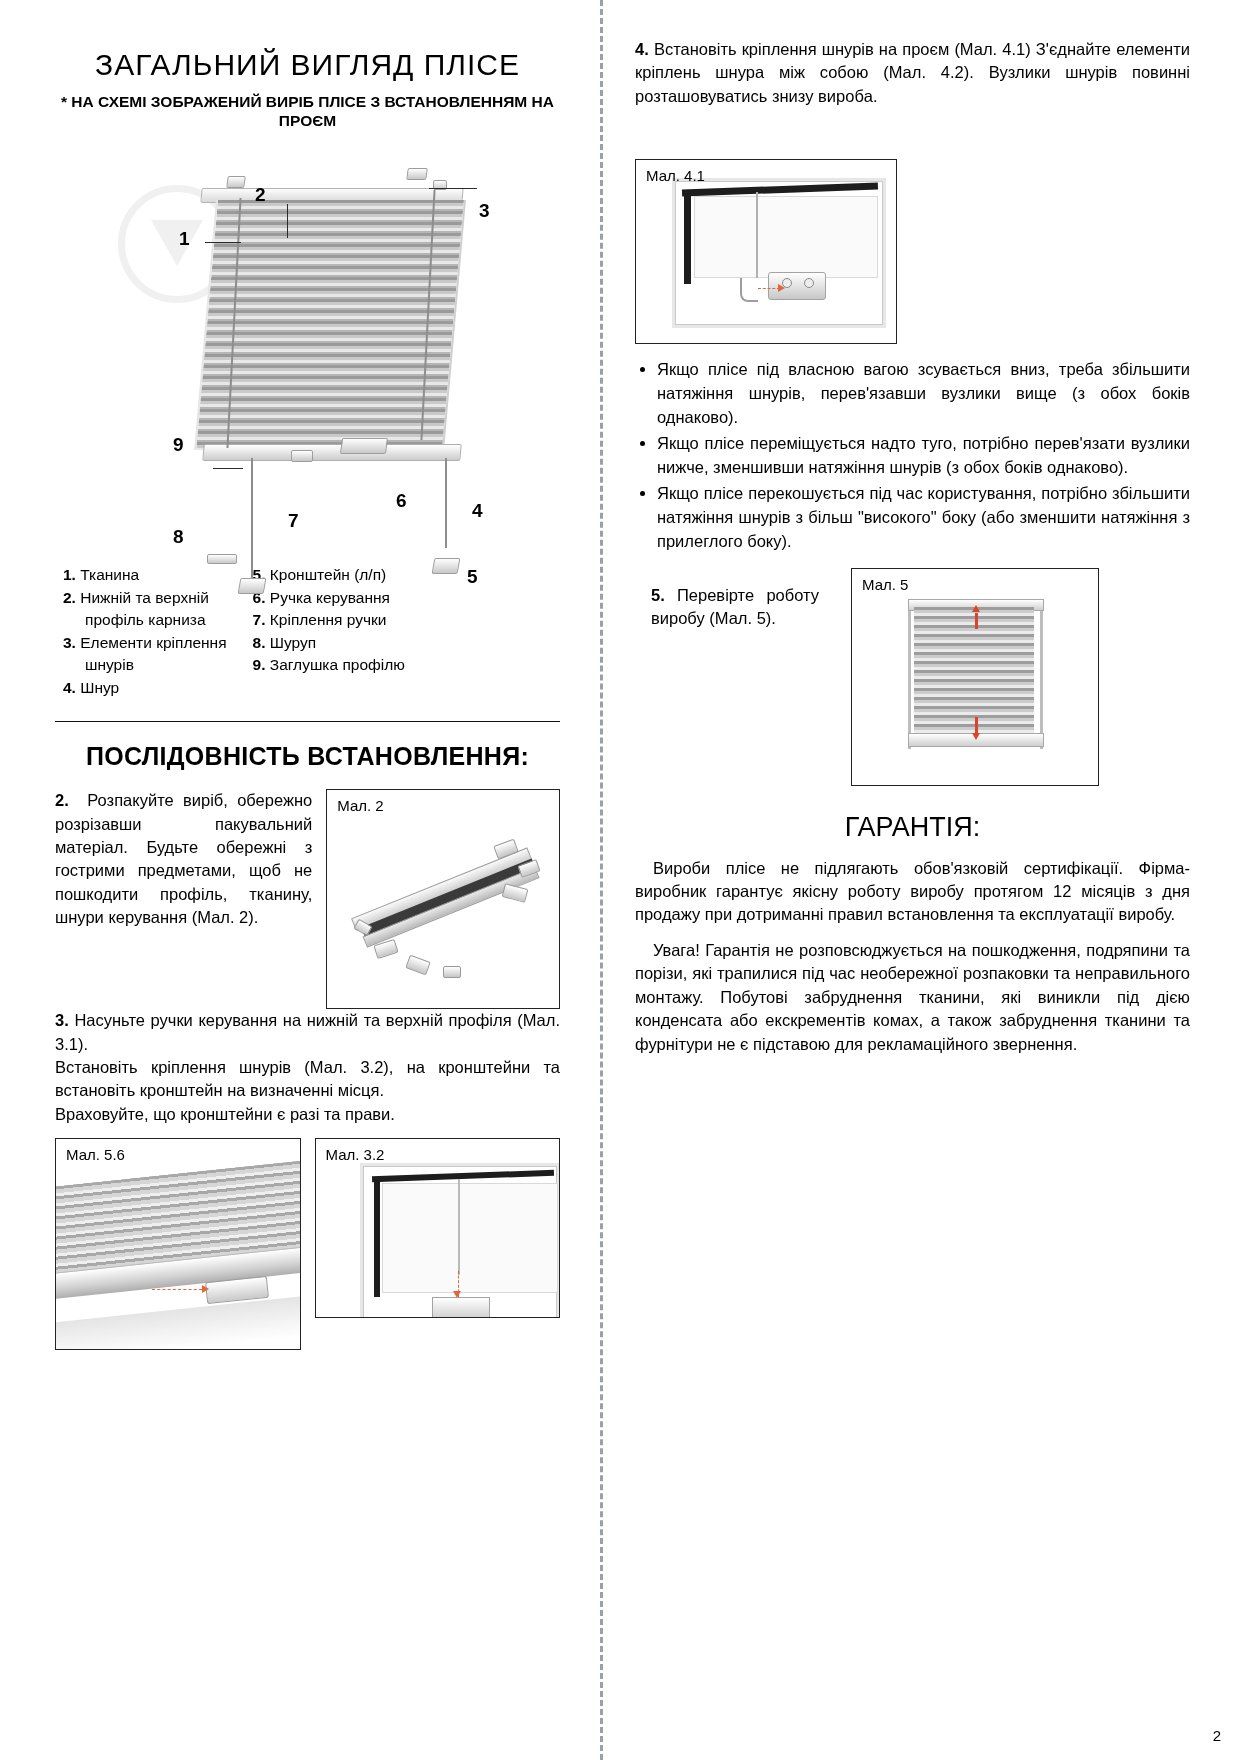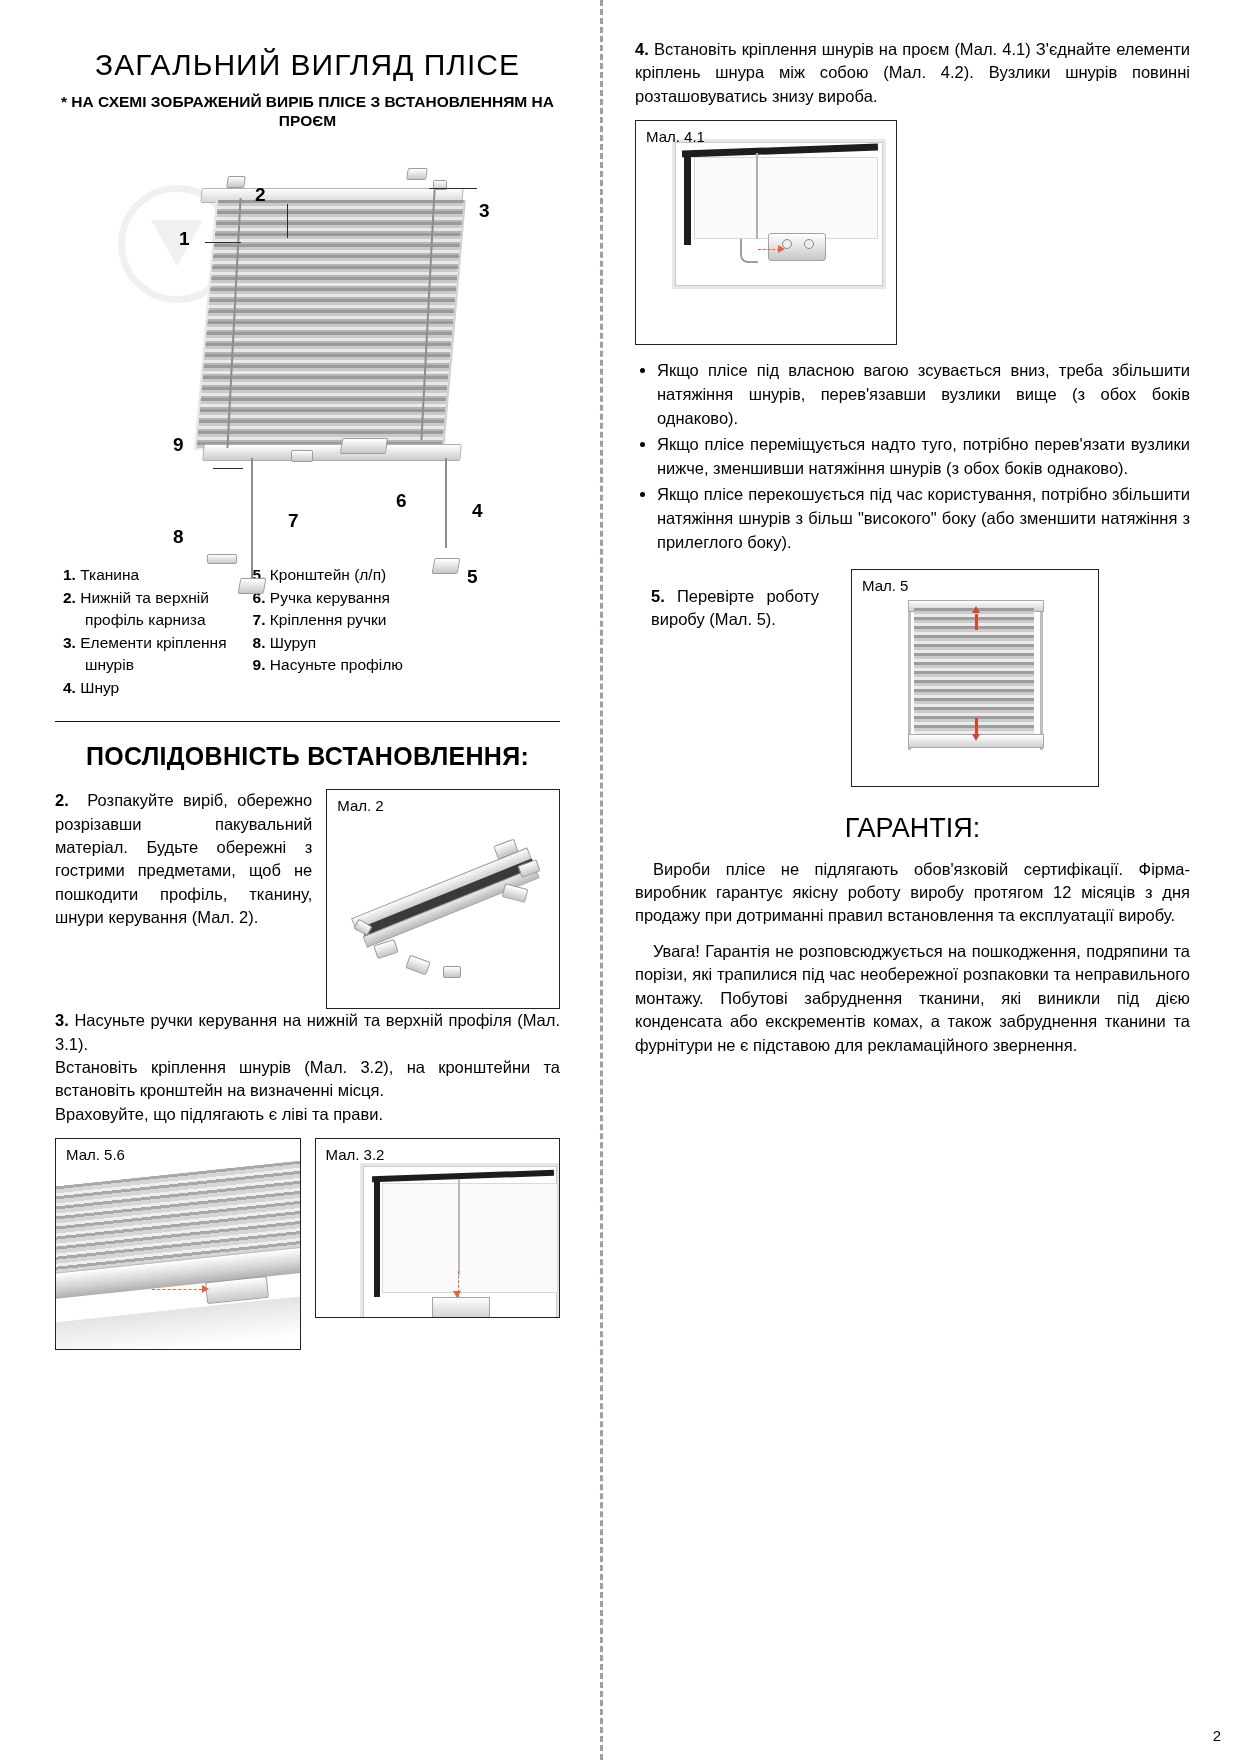--- a/index.html
+++ b/index.html
@@ -268,21 +268,21 @@
   .win-dark { position: absolute; background: #1d1d1d; }
   .win-pane { position: absolute; background: #fafafa; border: 1px solid #d9d9d9; }
   .mount-plate {
     position: absolute;
     background: linear-gradient(to bottom,#ffffff,#c7c7c7);
     border: 1px solid #a3a3a3;
   }
 
   
   .figs-4 { display: flex; gap: 14px; margin: 12px 0 14px 0; }
-  .fig41, .fig42 { width: 262px; height: 225px; }
+  .fig41, .fig42 { width: 262px; height: 185px; margin-top: 39px; }
 
   ul.bullets {
     margin: 0 0 14px 0;
     padding-left: 22px;
     font-size: 16.5px;
     line-height: 1.45;
   }
   ul.bullets li { margin-bottom: 2px; text-align: justify; }
 
   .step5-wrap { display: flex; gap: 16px; align-items: flex-start; margin-top: 12px; }
@@ -407,21 +407,21 @@
         <li>
           <span class="num">7.</span>
           <span>Кріплення ручки</span>
         </li>
         <li>
           <span class="num">8.</span>
           <span>Шуруп</span>
         </li>
         <li>
           <span class="num">9.</span>
-          <span>Насуньте профілю</span>
+          <span>Заглушка профілю</span>
         </li>
       </ol>
     </div>
 
     <hr class="rule">
 
     <h2 class="section">ПОСЛІДОВНІСТЬ ВСТАНОВЛЕННЯ:</h2>
 
     <div class="step2-wrap">
       <div class="step2-text">
@@ -442,21 +442,21 @@
         <div class="chip" style="left:80px; top:168px; width:22px; height:14px; transform:rotate(20deg);"></div>
         <div class="chip" style="left:116px; top:176px; width:18px; height:12px;"></div>
         <div class="chip" style="left:28px; top:132px; width:16px; height:11px; transform:rotate(30deg);"></div>
       </div>
     </div>
 
     <p class="para">
       <b>3.</b>
       <span>Насуньте ручки керування на нижній та верхній профіля (Мал. 3.1).</span><br>
       <span>Встановіть кріплення шнурів (Мал. 3.2), на кронштейни та встановіть кронштейн на визначенні місця.</span><br>
-      <span>Враховуйте, що підлягають є ліві та прави.</span>
+      <span>Враховуйте, що кронштейни є разі та прави.</span>
     </p>
 
     <div class="figrow">
 
       <div class="figbox fig31">
         <div class="figlabel">Мал. 5.6</div>
         <div class="fabric-strip"></div>
         <div class="profile-bar"></div>
         <div class="handle"></div>
         <div class="arrow-dot" style="left:96px; top:150px; width:50px;"></div>

